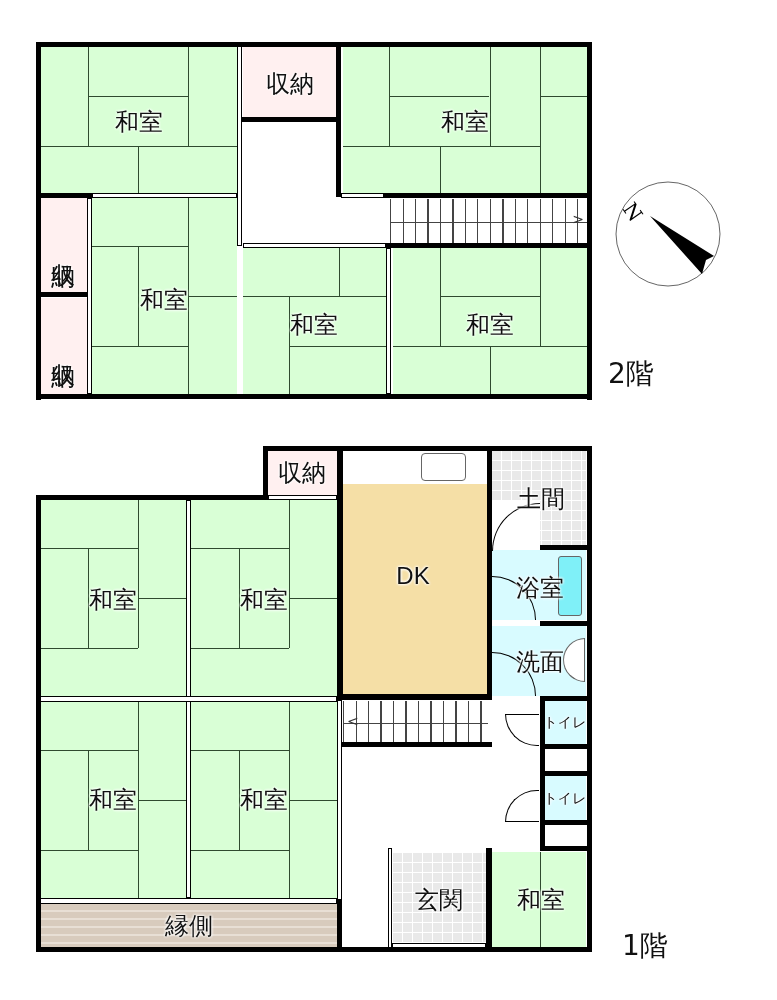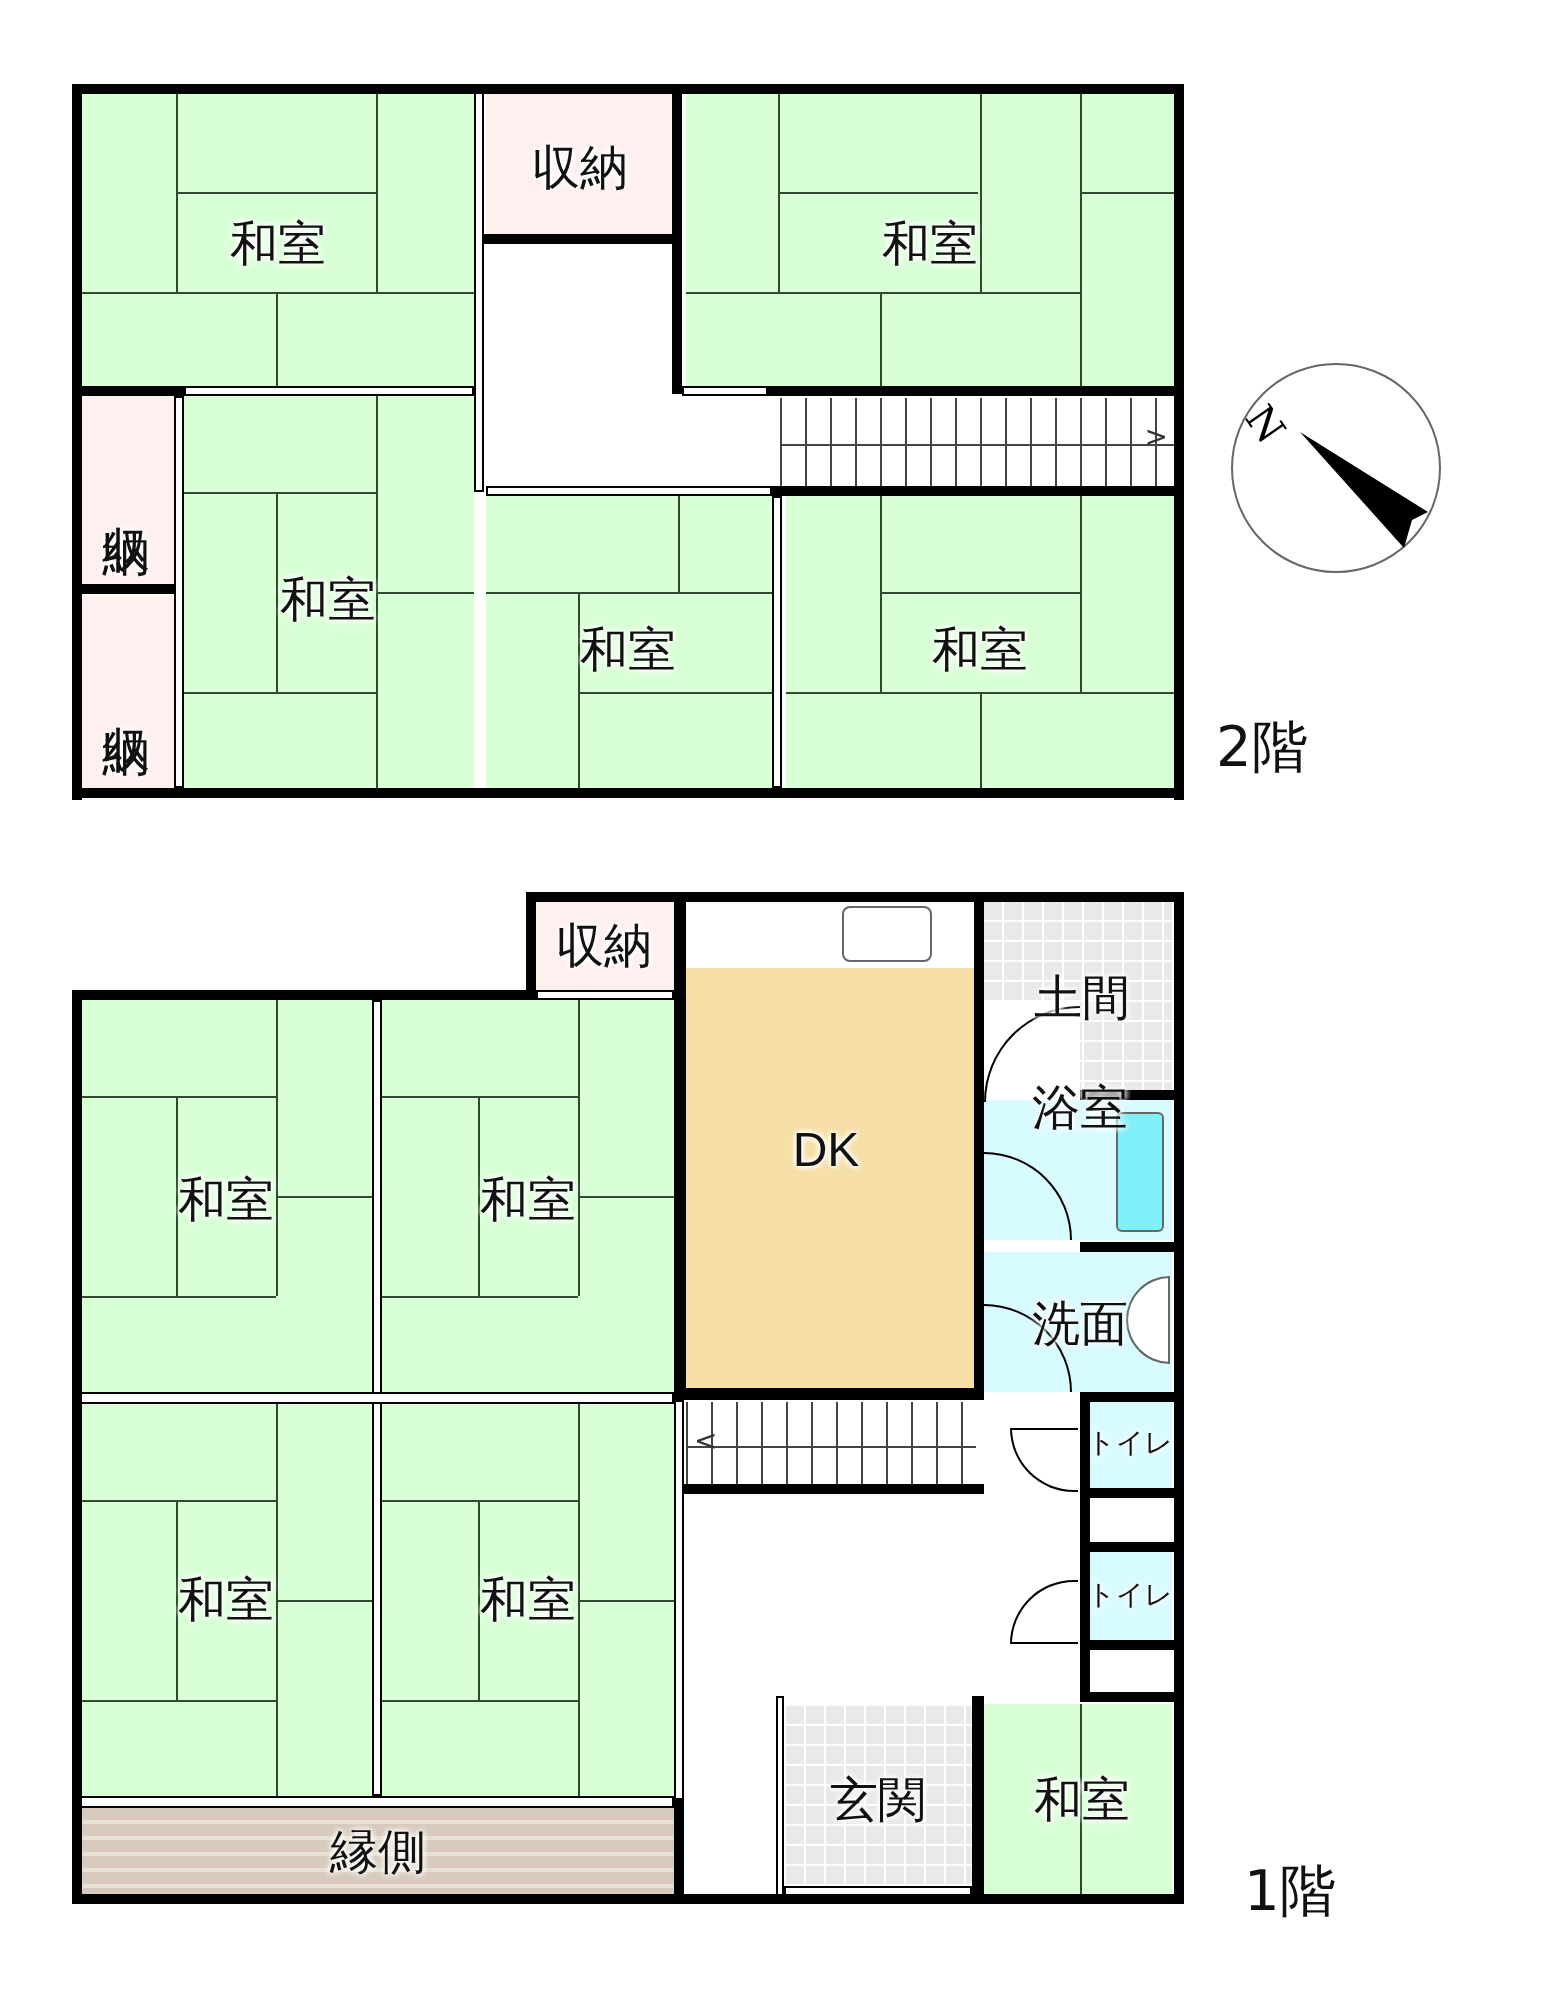--- a/index.html
+++ b/index.html
@@ -206,26 +206,26 @@
   <div class="sl" style="left:40px;top:696px;width:297px;height:6px;"></div>
   <div class="sl" style="left:40px;top:898px;width:297px;height:6px;"></div>
   <div class="sl" style="left:268px;top:495px;width:69px;height:5px;"></div>
   <div class="sl" style="left:337px;top:700px;width:5px;height:200px;"></div>
   <div class="sl" style="left:388px;top:848px;width:4px;height:100px;"></div>
   <div class="sl" style="left:392px;top:943px;width:94px;height:5px;"></div>
 
   <div class="label" style="left:302px;top:473px;">収納</div>
   <div class="label" style="left:413px;top:576px;font-family:'Liberation Sans',sans-serif;">DK</div>
   <div class="label" style="left:541px;top:499px;">土間</div>
-  <div class="label" style="left:540px;top:554px;">浴室</div>
+  <div class="label" style="left:540px;top:588px;">浴室</div>
   <div class="label" style="left:540px;top:662px;">洗面</div>
   <div class="label small" style="left:565px;top:722px;">トイレ</div>
   <div class="label small" style="left:565px;top:798px;">トイレ</div>
   <div class="label" style="left:113px;top:600px;">和室</div>
   <div class="label" style="left:264px;top:600px;">和室</div>
   <div class="label" style="left:113px;top:800px;">和室</div>
   <div class="label" style="left:264px;top:800px;">和室</div>
   <div class="label" style="left:189px;top:926px;">縁側</div>
-  <div class="label" style="left:439px;top:900px;">玄関</div>
+  <div class="label" style="left:439px;top:900px;font-family:Liberation Serif, serif;">玄関</div>
   <div class="label" style="left:541px;top:900px;">和室</div>
 
   <div class="floor-label" style="left:622px;top:932px;">1階</div>
 </div>
 
 </body></html>

